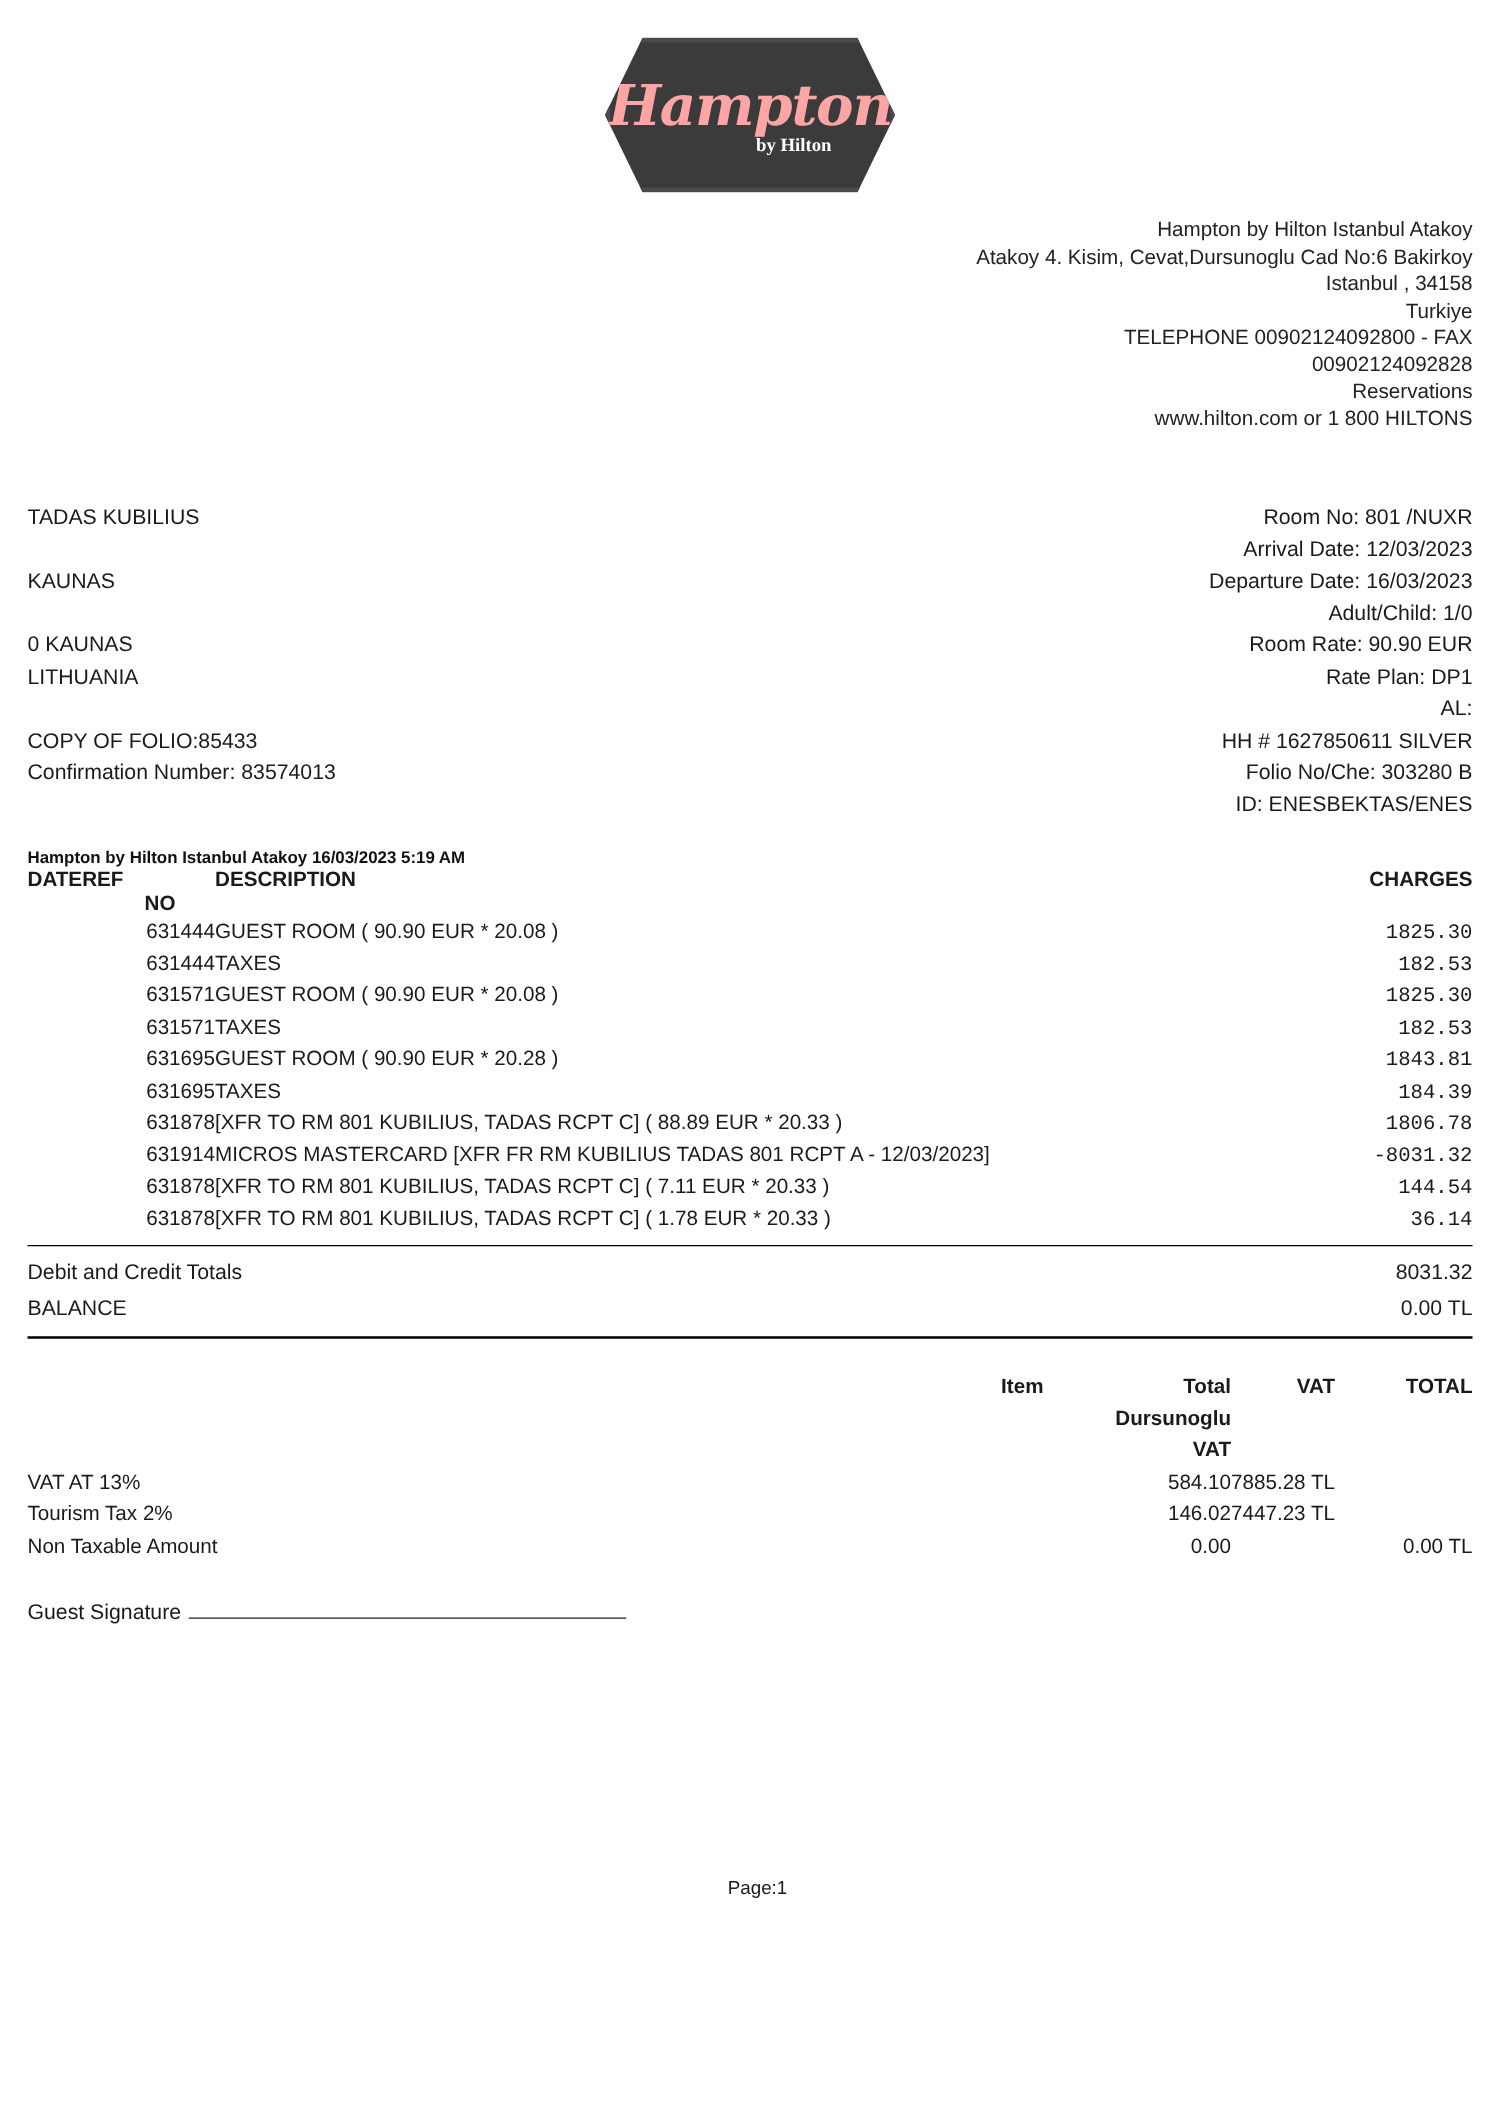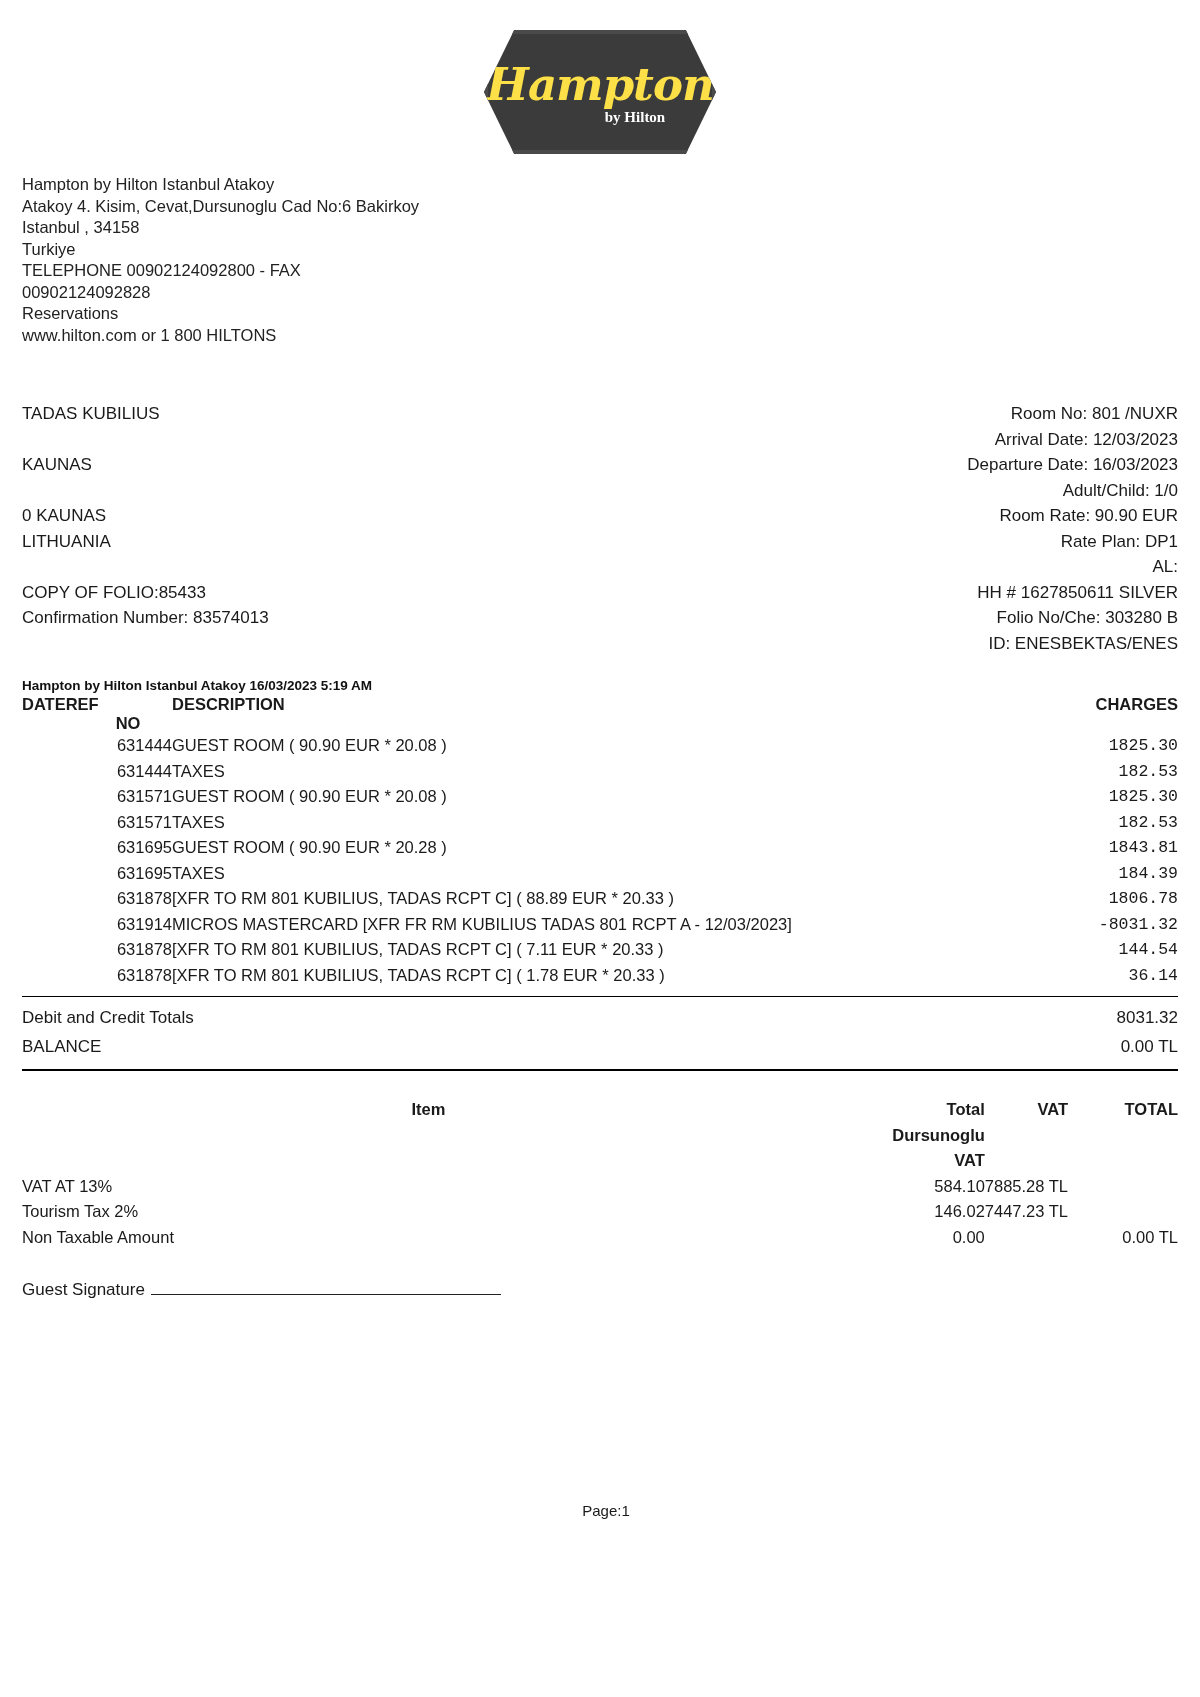--- a/index.html
+++ b/index.html
@@ -40,21 +40,21 @@
     flex-direction: column;
     align-items: center;
     justify-content: center;
     box-shadow: inset 0 0 0 4px #4a4a4a;
   }
   .logo-word {
     font-family: "DejaVu Serif", serif;
     font-style: italic;
     font-weight: bold;
     font-size: 45px;
-    color: #fde047;
+    color: #fca5a5;
     letter-spacing: -1px;
     line-height: 1;
     margin-top: 4px;
   }
   .logo-sub {
     font-family: "Liberation Serif", serif;
     font-weight: bold;
     font-size: 15px;
     color: #ffffff;
     margin-top: 2px;
@@ -63,21 +63,21 @@
   .logo-tm {
     position: absolute;
     right: -8px;
     bottom: 4px;
     font-size: 9px;
     color: #3b3b3b;
   }
 
   
   .hotel-address {
-    text-align: left;
+    text-align: right;
     font-size: 16.5px;
     line-height: 21.5px;
     margin-top: 20px;
     color: #222;
   }
   .hotel-address div { white-space: pre; }
 
   
   .guest-block {
     display: flex;
@@ -161,21 +161,21 @@
     width: 100%;
     border-collapse: collapse;
     font-size: 16.5px;
   }
   table.vat th {
     font-weight: bold;
     padding: 0;
     vertical-align: top;
     line-height: 25.5px;
   }
-  th.v-item { text-align: center; }
+  th.v-item { text-align: right; }
   th.v-total { text-align: right; width: 150px; }
   th.v-vat { text-align: right; width: 70px; }
   th.v-grand { text-align: right; width: 110px; }
   table.vat td {
     padding: 0;
     line-height: 25.5px;
     font-weight: normal;
   }
   td.v-item { text-align: left; }
   td.v-total, td.v-vat, td.v-grand { text-align: right; white-space: nowrap; }

